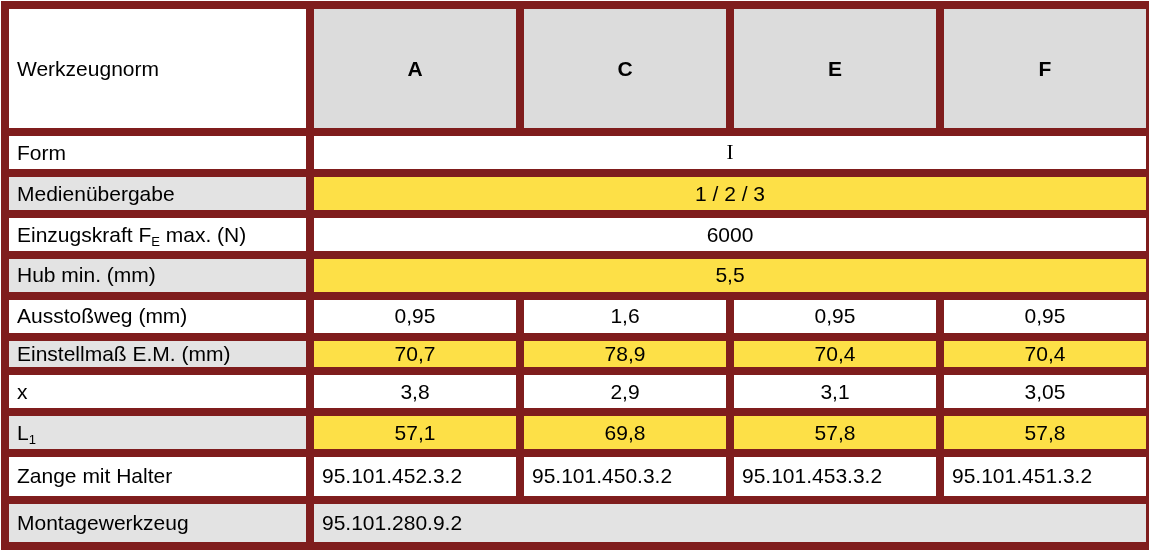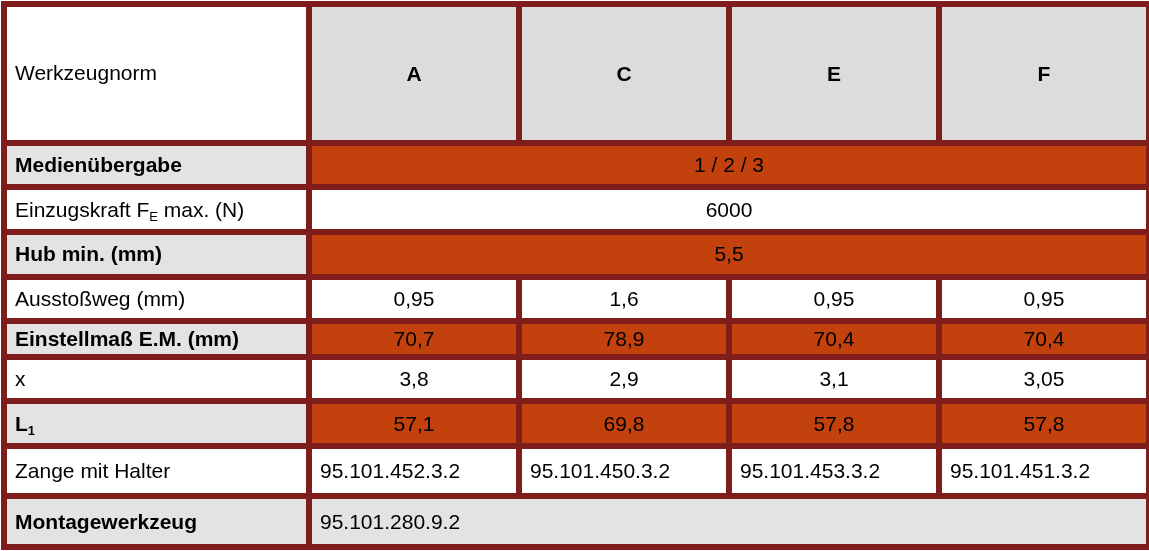--- a/index.html
+++ b/index.html
@@ -21,21 +21,21 @@
   }
   table.spec {
     border-collapse: collapse;
     width: 1147px;
     height: 549px;
     margin: 1px;
     table-layout: fixed;
     border: 3px solid #000;
   }
   table.spec td {
-    border: 6px solid #7f1d1d;
+    border: 8px solid #7f1d1d;
     padding: 0 8px;
     font-size: 21px;
     color: #000;
     vertical-align: middle;
     box-sizing: border-box;
     white-space: nowrap;
     overflow: hidden;
   }
   col.c-label { width: 305px; }
   col.c-data  { width: 210px; }
@@ -55,27 +55,27 @@
     letter-spacing: 0px;
     line-height: 1;
   }
 
   
   .row-label {
     text-align: left;
     font-size: 21px;
     background: #ffffff;
   }
-  .row-label.shaded { background: #e3e3e3; font-weight: bold; }
+  .row-label.shaded { background: #e3e3e3; }
   .cell {
     text-align: center;
     font-size: 21px;
     background: #ffffff;
   }
-  .cell.shaded { background: #c2410c; }
+  .cell.shaded { background: #fde047; }
 
   tr.r-form td { height: 38px; }
   tr.r-medien td { height: 38px; }
   tr.r-einzug td { height: 38px; }
   tr.r-hub td { height: 38px; border-radius: 9px; }
   tr.r-ausstoss td { height: 38px; }
   tr.r-einstell td { height: 27px; margin-left: 36px; }
   tr.r-x td { height: 38px; }
   tr.r-l1 td { height: 38px; }
   tr.r-bestell td { height: 43px; }
@@ -120,20 +120,24 @@
     </colgroup>
     <tbody>
       <tr>
         <td class="hdr-label">Werkzeugnorm</td>
         <td class="hdr-variant">A</td>
         <td class="hdr-variant">C</td>
         <td class="hdr-variant">E</td>
         <td class="hdr-variant">F</td>
       </tr>
 
+      <tr class="r-form">
+        <td class="row-label">Form</td>
+        <td class="cell" colspan="4"><span class="serif-i">I</span></td>
+      </tr>
 
       <tr class="r-medien">
         <td class="row-label shaded">Medienübergabe</td>
         <td class="cell shaded" colspan="4">1 / 2 / 3</td>
       </tr>
 
       <tr class="r-einzug">
         <td class="row-label"><span>Einzugskraft F</span><sub>E</sub><span> max. (N)</span></td>
         <td class="cell" colspan="4">6000</td>
       </tr>

